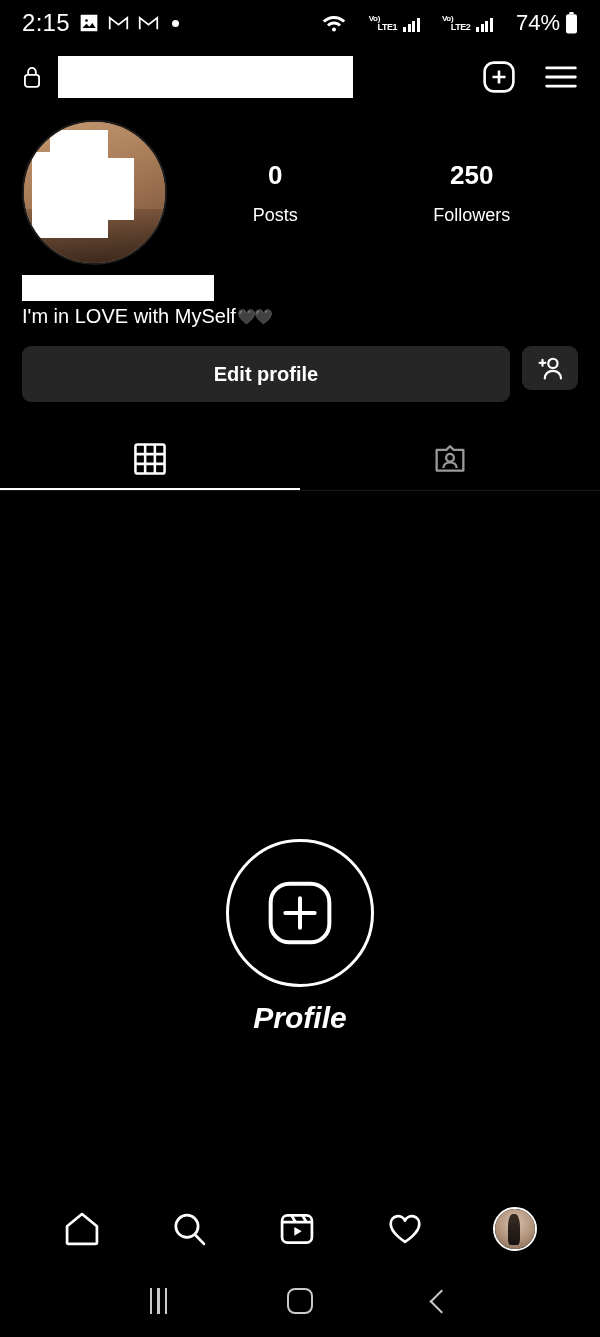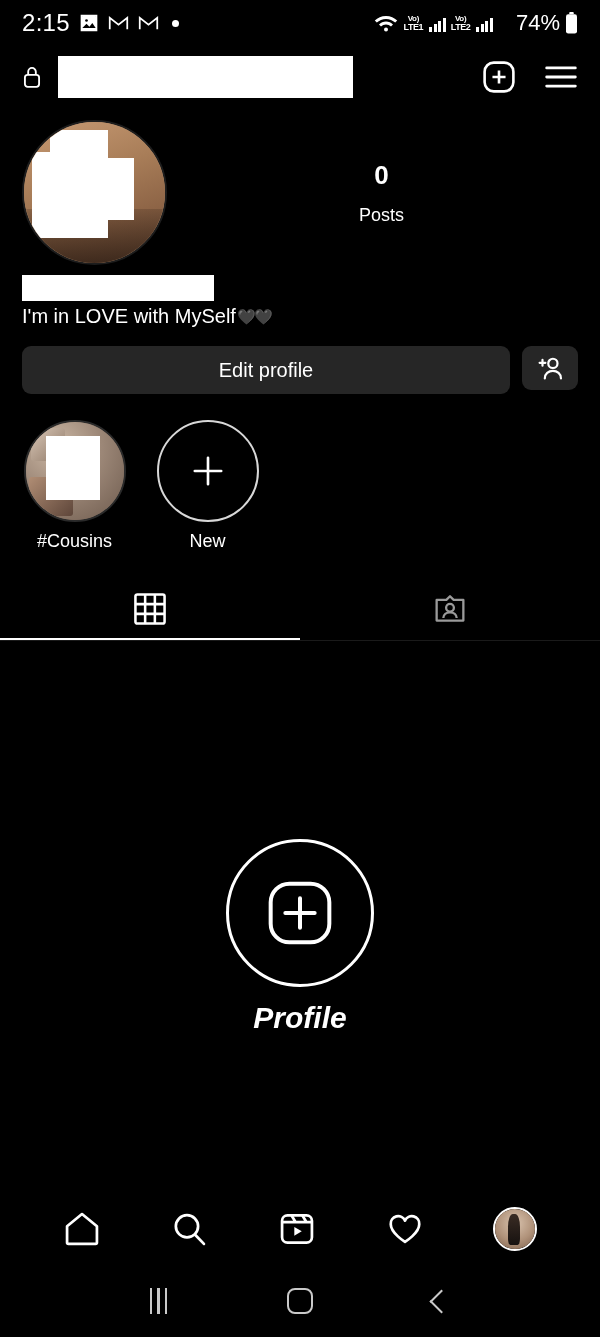--- a/index.html
+++ b/index.html
@@ -17,21 +17,21 @@
     height:46px; display:flex; align-items:center;
     padding:12px 22px; justify-content:space-between;
   }
   .sb-left { display:flex; align-items:center; gap:9px; }
   .sb-time { font-size:24px; font-weight:400; letter-spacing:.3px; }
   .sb-dot { width:7px; height:7px; border-radius:50%; background:#fff; margin-left:4px; }
   .sb-right { display:flex; align-items:center; gap:5px; }
   .sb-sim { display:flex; align-items:flex-end; gap:6px; }
   .sim-label { display:flex; flex-direction:column; align-items:center; line-height:1; }
   .sim-volte { font-size:8px; font-weight:700; letter-spacing:-.3px; }
-  .sim-net { font-size:9px; font-weight:700; letter-spacing:-.4px; }
+  .sim-net { font-size:9px; font-weight:700; letter-spacing:-.4px;margin-left:26px; }
   .bars { display:flex; align-items:flex-end; gap:1.5px; height:15px; }
   .bars i { width:3px; background:#fff; display:block; }
   .bars i:nth-child(1){height:5px}.bars i:nth-child(2){height:8px}
   .bars i:nth-child(3){height:11px}.bars i:nth-child(4){height:14px}
   .sb-batt { font-size:22px; font-weight:400; margin-left:18px; }
 
   
   .appbar {
     height:62px; display:flex; align-items:center;
     padding:0 22px; gap:16px;
@@ -72,23 +72,23 @@
 
   
   .bio { padding:10px 40px 0 22px; }
   .redact-name { width:192px; height:26px; background:#fff; }
   .bio-text { font-size:20px; margin-top:4px; display:flex; align-items:center; }
   .bio-emoji { margin-left:1px; font-size:15px; color:#2c2c2c; letter-spacing:-1px; }
 
   
   .actions { display:flex; gap:12px; padding:18px 22px 0 22px; }
   .btn-edit {
-    flex:1; height:48px; background:#262626; border-radius:9px;
+    flex:1; height:56px; background:#262626; border-radius:9px;
     display:flex; align-items:center; justify-content:center;
-    font-size:20px; font-weight:400;
+    font-size:20px; font-weight:700;
   }
   .btn-add {
     width:56px; height:44px; background:#262626; border-radius:9px;
     display:flex; align-items:center; justify-content:center;
   }
 
   
   .highlights { display:flex; gap:28px; padding:26px 22px 0 22px; }
   .hl { width:105px; text-align:center; }
   .hl-circle {
@@ -278,20 +278,24 @@
       <div class="redact av-r1"></div>
       <div class="redact av-r2"></div>
       <div class="redact av-r3"></div>
     </div>
 
     <div class="stats">
       <div class="stat">
         <div class="stat-num">0</div>
         <div class="stat-lbl">Posts</div>
       </div>
+      <div class="stat">
+        <div class="stat-num">250</div>
+        <div class="stat-lbl">Followers</div>
+      </div>
     </div>
   </div>
 
   <div class="bio">
     <div class="redact-name"></div>
     <div class="bio-text">
       <span>I'm in LOVE with MySelf</span>
       <span class="bio-emoji">🖤🖤</span>
     </div>
   </div>
@@ -302,39 +306,20 @@
       <span>
         <svg width="30" height="28" viewBox="0 0 26 24" fill="none" stroke="#fff" stroke-width="1.9" stroke-linecap="round">
           <circle cx="15.5" cy="8" r="4"></circle>
           <path d="M8.5 21c0-4 3.2-6.5 7-6.5s7 2.5 7 6.5"></path>
           <path d="M4 7.5h5M6.5 5v5"></path>
         </svg>
       </span>
     </div>
   </div>
 
-  <div class="highlights">
-    <div class="hl">
-      <div class="hl-circle">
-        <div class="hl-photo"></div>
-        <div class="hl-redact"></div>
-      </div>
-      <div class="hl-label">#Cousins</div>
-    </div>
-    <div class="hl">
-      <div class="hl-new">
-        <span>
-          <svg width="44" height="44" viewBox="0 0 40 40" fill="none" stroke="#fff" stroke-width="2.4" stroke-linecap="round">
-            <path d="M20 8v24M8 20h24"></path>
-          </svg>
-        </span>
-      </div>
-      <div class="hl-label">New</div>
-    </div>
-  </div>
 
   <div class="tabs">
     <div class="tab">
       <span>
         <svg width="34" height="34" viewBox="0 0 28 28" fill="none" stroke="#fff" stroke-width="2.1">
           <rect x="2" y="2" width="24" height="24" rx="1.5"></rect>
           <path d="M10 2v24M18 2v24M2 10h24M2 18h24"></path>
         </svg>
       </span>
     </div>

